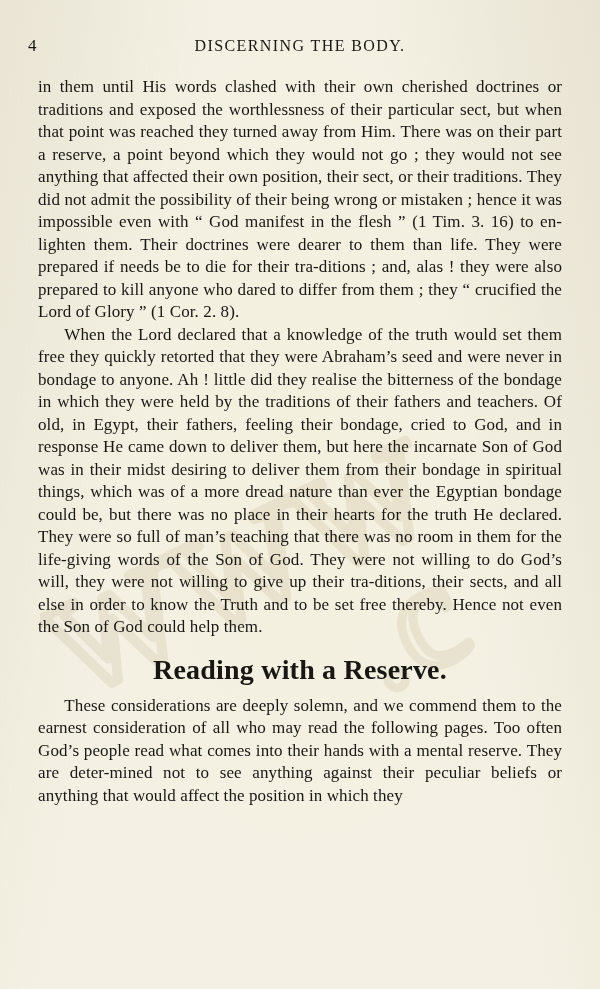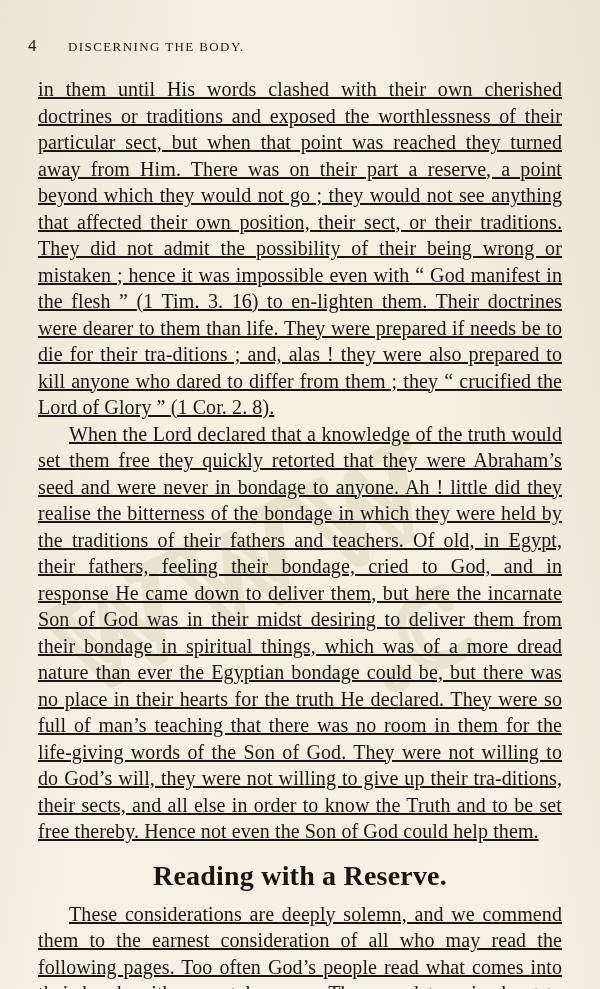--- a/index.html
+++ b/index.html
@@ -55,34 +55,34 @@
     margin-bottom: 14px;
   }
   .folio {
     font-size: 17px;
     letter-spacing: 0.5px;
     width: 40px;
     flex: none;
   }
   .running-head {
     flex: 1;
-    font-size: 13px;
+    text-align: center;
+    font-size: 16px;
     letter-spacing: 1.4px;
     padding-right: 40px;
   }
   .body-text {
     position: relative;
     z-index: 2;
-    font-size: 20px;
+    font-size: 17px;
     line-height: 1.325;
     text-align: justify;
     text-justify: inter-word;
     letter-spacing: 0.1px;
     padding: 0 10px 0 10px;
-    text-decoration: underline;
   }
   .body-text p {
     margin: 0;
     text-indent: 1.55em;
   }
   .body-text p.noindent {
     text-indent: 0;
   }
   .section-title {
     position: relative;

